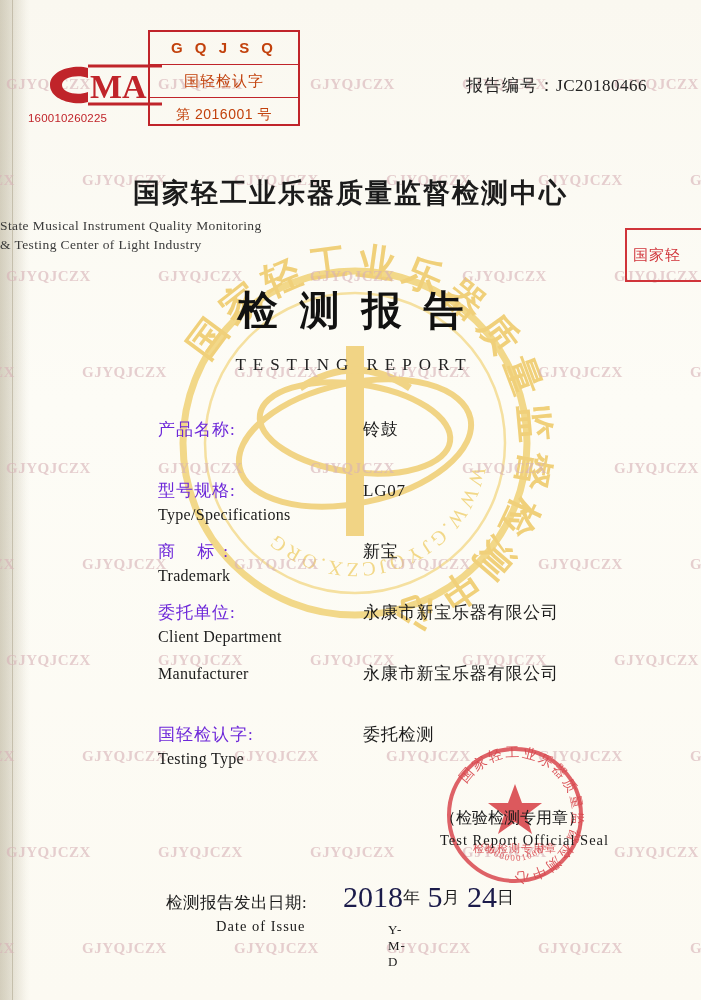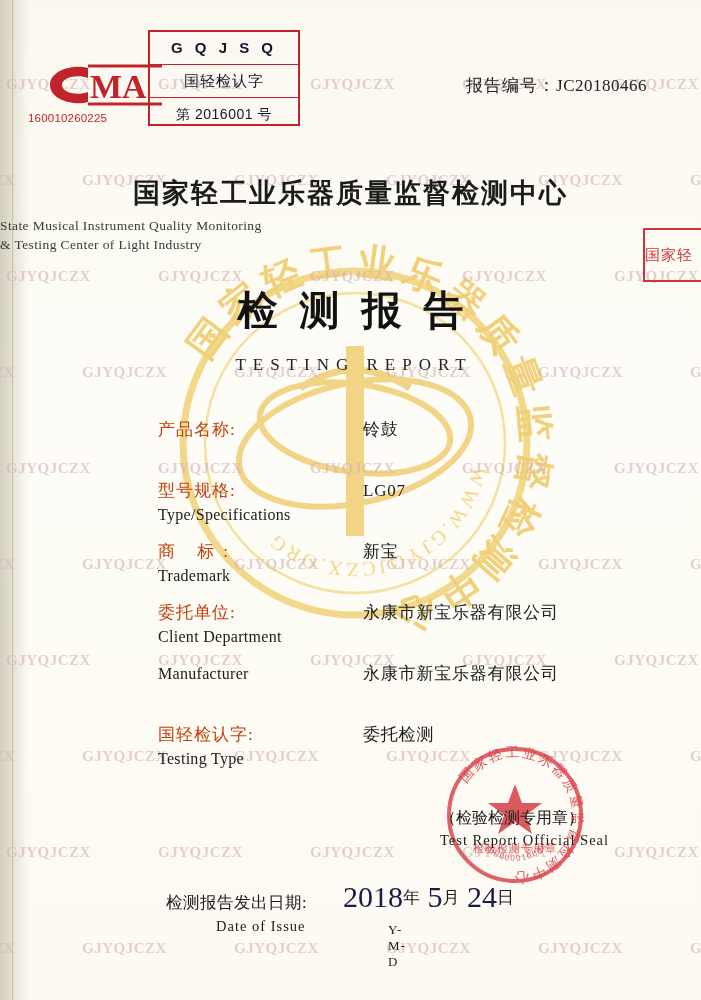--- a/index.html
+++ b/index.html
@@ -84,21 +84,21 @@
     font-size: 11.5px;
     color: #c0242a;
     letter-spacing: 0.2px;
   }
   .gq-box {
     position: absolute;
     left: 120px; top: 0;
     width: 152px; height: 96px;
     border: 2px solid #c0242a;
     box-sizing: border-box;
-    color: #0f172a;
+    color: #c2410c;
   }
   .gq-row {
     height: 32px;
     line-height: 32px;
     text-align: center;
     font-size: 15px;
     letter-spacing: 3px;
     border-bottom: 1.5px solid #c0242a;
     font-family: "Liberation Sans", sans-serif;
   }
@@ -119,28 +119,29 @@
   .report-no .val {
     font-family: "Liberation Serif", serif;
     letter-spacing: 0.5px;
   }
 
   
   .right-stamp {
     position: absolute;
     right: 0;
     top: 228px;
-    width: 58px;
+    width: 76px;
     height: 54px;
     border: 2px solid #d0343a;
     border-right: none;
     box-sizing: border-box;
     color: #d0343a;
     font-size: 15px;
     line-height: 50px;
+    padding-left: 6px;
     letter-spacing: 1px;
     z-index: 4;
     overflow: hidden;
     white-space: nowrap;
   }
 
   
   .org-title {
     position: absolute;
     top: 175px;
@@ -196,21 +197,21 @@
     z-index: 4;
   }
   .field {
     position: relative;
     margin-bottom: 13px;
     min-height: 48px;
   }
   .f-cn {
     font-size: 17px;
     letter-spacing: 1px;
-    color: #c2410c;
+    color: #6d28d9;
     line-height: 24px;
   }
   .f-cn.spaced { letter-spacing: 9px; }
   .f-en {
     font-size: 16px;
     letter-spacing: 0.3px;
     color: #1b1b1b;
     line-height: 23px;
   }
   .f-val {

